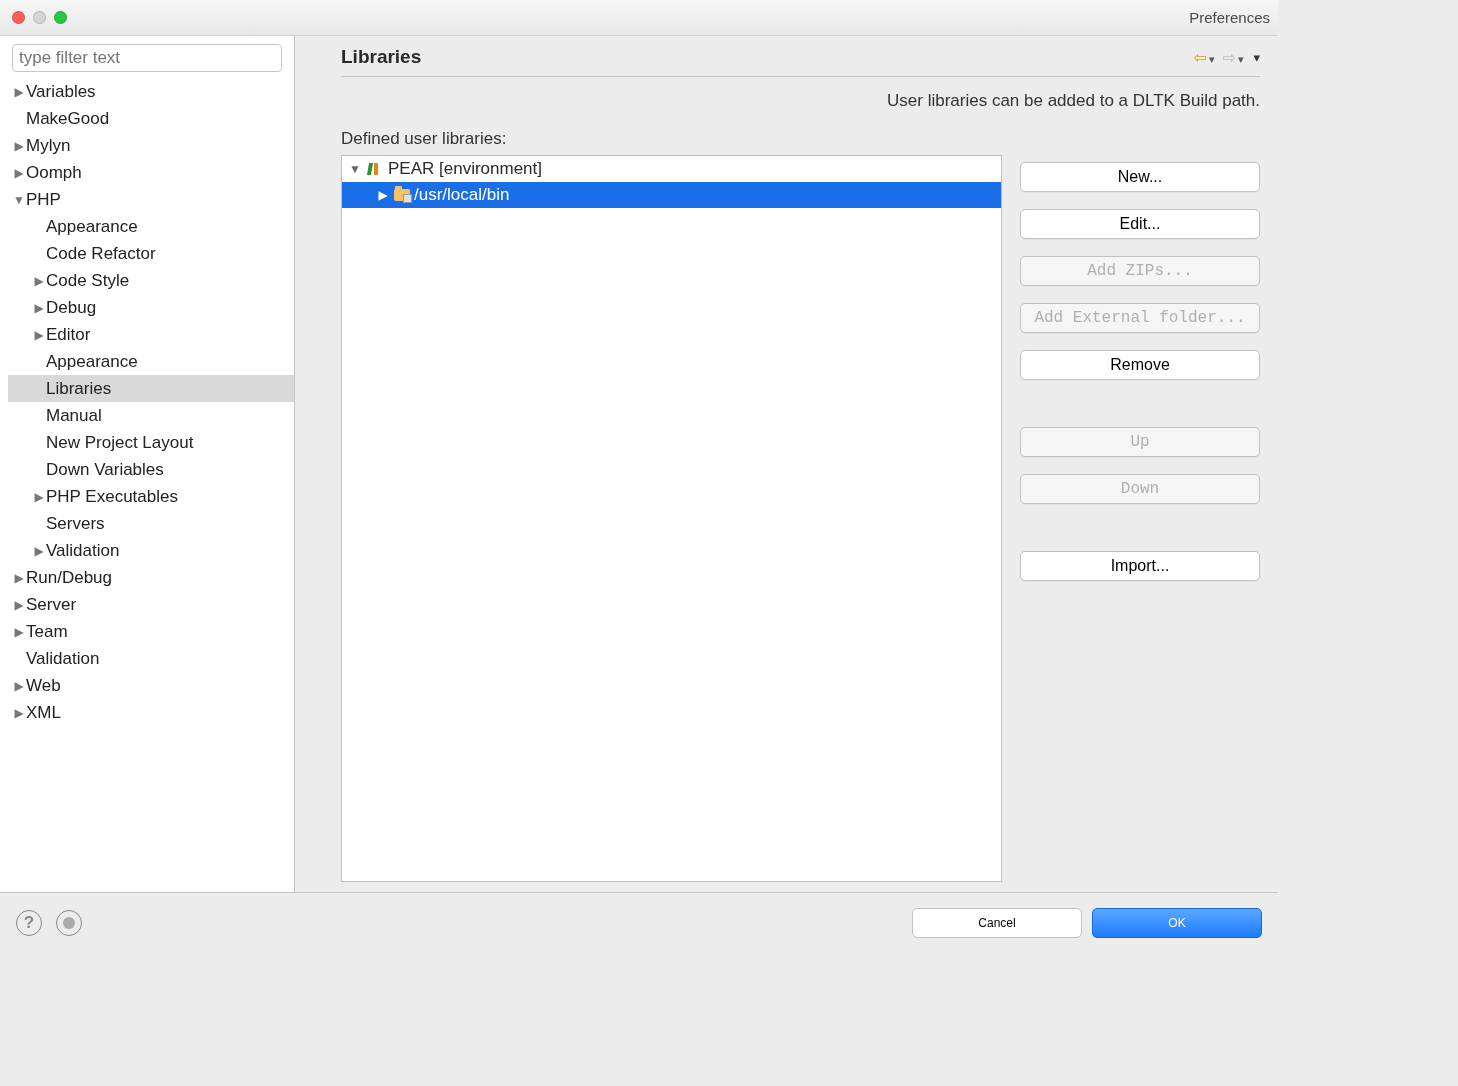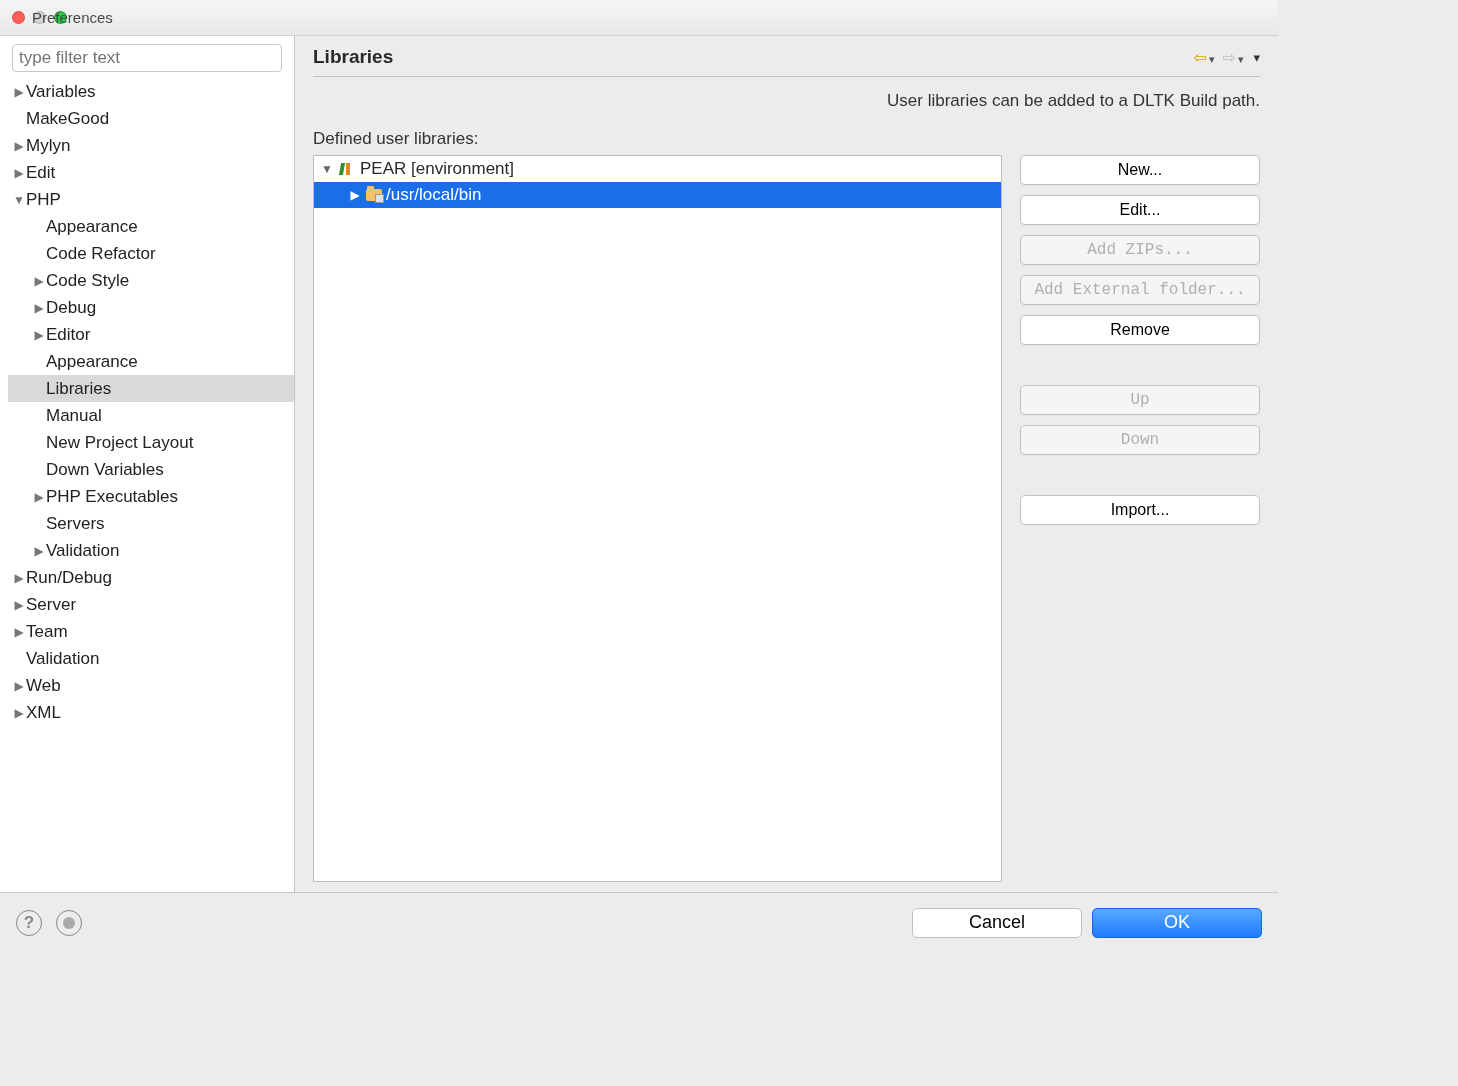--- a/index.html
+++ b/index.html
@@ -18,22 +18,22 @@
   border-bottom: 1px solid #d0d0d0;
   display: flex;
   align-items: center;
   position: relative;
 }
 .traffic-lights { display: flex; gap: 8px; margin-left: 12px; }
 .tl { width: 13px; height: 13px; border-radius: 50%; border: 0.5px solid rgba(0,0,0,0.15); }
 .tl.red { background: #ff5f57; }
 .tl.grey { background: #d5d5d5; }
 .tl.green { background: #28c840; }
-.title { position: absolute; left: 0; right: 0; text-align: left; font-size: 15px; color: #4a4a4a; padding-left: 32px; }
-.window-body { display: flex; height: calc(100% - 36px - 60px); }
+.title { position: absolute; left: 0; right: 8px; text-align: right; font-size: 15px; color: #4a4a4a; padding-left: 32px; }
+.window-body { display: flex; height: calc(100% - 36px - 60px); gap: 28px; }
 .sidebar {
   width: 295px;
   background: #fff;
   border-right: 1px solid #c5c5c5;
   padding: 8px 0 0 8px;
   overflow: auto;
 }
 .filter-input {
   width: 270px;
   margin: 0 0 6px 4px;
@@ -93,20 +93,21 @@
 .button-col { width: 240px; display: flex; flex-direction: column; gap: 10px; }
 .button-col .spacer { height: 20px; }
 .btn {
   height: 30px;
   background: #fff;
   border: 1px solid #c1c1c1;
   border-radius: 5px;
   font-size: 16px;
   cursor: default;
   box-shadow: 0 1px 0 rgba(0,0,0,0.03);
+  margin-top: 7px;
 }
 .btn:disabled { color: #b0b0b0; background: #f5f5f5; font-family: Liberation Mono, monospace; }
 .footer {
   height: 60px;
   border-top: 1px solid #c5c5c5;
   background: #ececec;
   display: flex;
   align-items: center;
   padding: 0 16px;
   gap: 10px;
@@ -115,21 +116,21 @@
 .footer .circle-icon {
   width: 26px; height: 26px; border: 1.5px solid #888; border-radius: 50%;
   display: flex; align-items:center; justify-content:center;
   color:#888; font-size:17px; font-weight:bold;
 }
 .footer .inner-dot {
   width:12px; height:12px; background:#aaa; border-radius:50%;
 }
 .footer .spacer-flex { flex:1; }
 .footer .fbtn {
-  width: 170px; height: 30px; border-radius: 5px; font-size: 18px;
+  width: 170px; height: 30px; border-radius: 5px; font-size: 12px;
   border: 1px solid #c1c1c1; background: #fff; cursor: default;
 }
 .footer .fbtn.primary {
   background: linear-gradient(#5aa8ff, #1e7bff);
   color: #fff; border: 1px solid #1668e0;
 }
 .books-icon { position: relative; width:18px; height:14px; }
 .books-icon::before {
   content:""; position:absolute; left:2px; top:1px; width:4px; height:12px;
   background:#2d8f2d; transform:skewX(-10deg);
@@ -169,21 +170,21 @@
         <div class="tree-item">
           <span class="arrow"></span>
           <span>MakeGood</span>
         </div>
         <div class="tree-item">
           <span class="arrow">▶</span>
           <span>Mylyn</span>
         </div>
         <div class="tree-item">
           <span class="arrow">▶</span>
-          <span>Edit</span>
+          <span>Oomph</span>
         </div>
         <div class="tree-item">
           <span class="arrow">▼</span>
           <span>PHP</span>
         </div>
         <div class="tree-item indent1">
           <span class="arrow"></span>
           <span>Appearance</span>
         </div>
         <div class="tree-item indent1">

